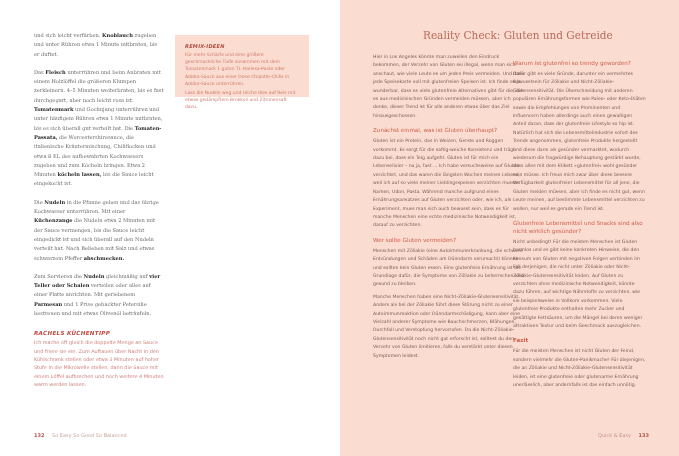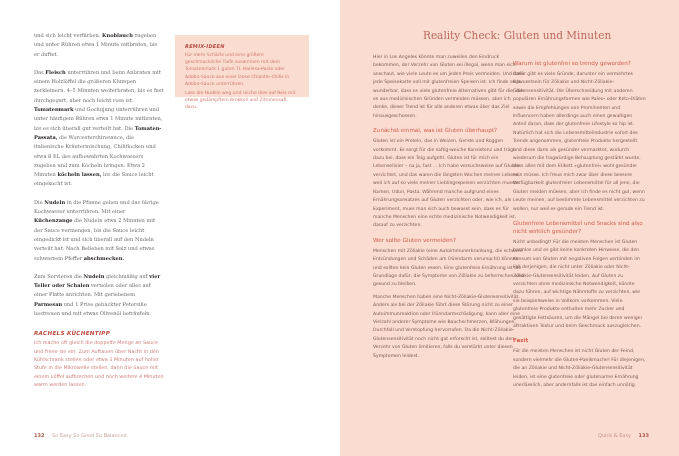--- a/index.html
+++ b/index.html
@@ -81,21 +81,21 @@
   </div>
 
   <div class="footer-left">
     <span class="num">132</span>
     <span>So Easy So Good So Balanced</span>
   </div>
 </div>
 
 <div class="page-right"></div>
 
-<div class="right-title">Reality Check: Gluten und Minuten</div>
+<div class="right-title">Reality Check: Gluten und Getreide</div>
 <div class="col-r1" id="col-r1">
     <p class="rb">Hier in Los Angeles könnte man zuweilen den Eindruck bekommen, der Verzehr von Gluten sei illegal, wenn man sich anschaut, wie viele Leute es um jeden Preis vermeiden. Und dass jede Speisekarte voll mit glutenfreien Speisen ist. Ich finde es ja wunderbar, dass es viele glutenfreie Alternativen gibt für die, die es aus medizinischen Gründen vermeiden müssen, aber ich denke, dieser Trend ist für alle anderen etwas über das Ziel hinausgeschossen.</p>
     <div class="rh">Zunächst einmal, was ist Gluten überhaupt?</div>
     <p class="rb">Gluten ist ein Protein, das in Weizen, Gerste und Roggen vorkommt. Es sorgt für die saftig-weiche Konsistenz und trägt dazu bei, dass ein Teig aufgeht. Gluten ist für mich ein Lebenselixier – na ja, fast … Ich habe versuchsweise auf Gluten verzichtet, und das waren die längsten Wochen meines Lebens, weil ich auf so viele meiner Lieblingsspeisen verzichten musste: Ramen, Udon, Pasta. Während manche aufgrund eines Ernährungsansatzes auf Gluten verzichten oder, wie ich, als Experiment, muss man sich auch bewusst sein, dass es für manche Menschen eine echte medizinische Notwendigkeit ist, darauf zu verzichten.</p>
     <div class="rh">Wer sollte Gluten vermeiden?</div>
     <p class="rb">Menschen mit Zöliakie (eine Autoimmunerkrankung, die schwere Entzündungen und Schäden am Dünndarm verursacht) können und sollten kein Gluten essen. Eine glutenfreie Ernährung ist die Grundlage dafür, die Symptome von Zöliakie zu beherrschen und gesund zu bleiben.</p>
     <p class="rb">Manche Menschen haben eine Nicht-Zöliakie-Glutensensitivität. Anders als bei der Zöliakie führt diese Störung nicht zu einer Autoimmunreaktion oder Dünndarmschädigung, kann aber eine Vielzahl anderer Symptome wie Bauchschmerzen, Blähungen, Durchfall und Verstopfung hervorrufen. Da die Nicht-Zöliakie-Glutensensitivität noch nicht gut erforscht ist, solltest du den Verzehr von Gluten limitieren, falls du verstärkt unter diesen Symptomen leidest.</p>
   </div>
 <div class="col-r2" id="col-r2">
     <div class="rh">Warum ist glutenfrei so trendy geworden?</div>

